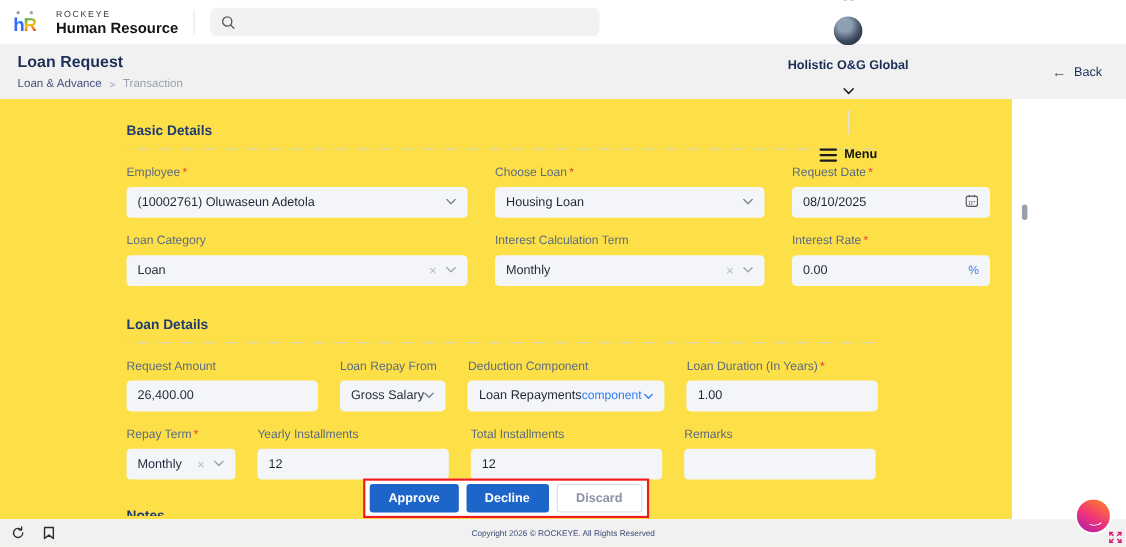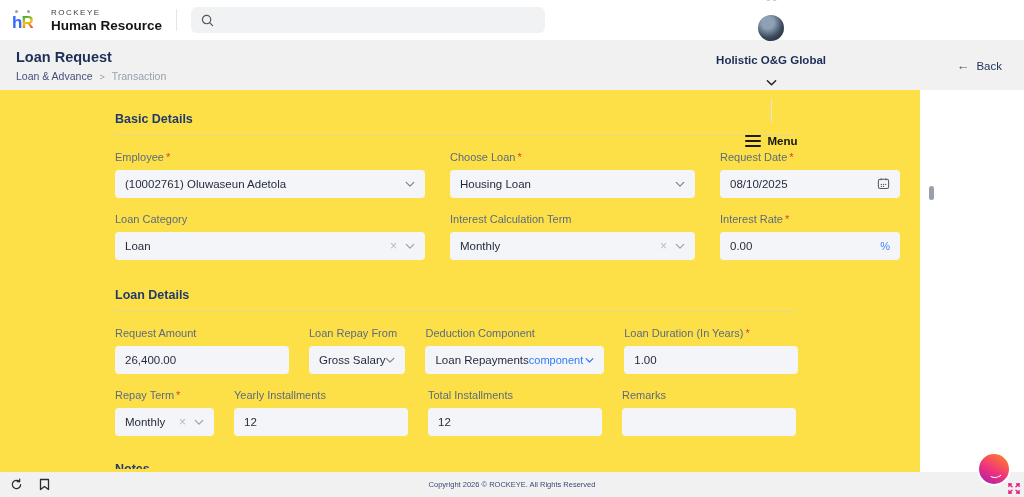--- a/index.html
+++ b/index.html
@@ -327,20 +327,25 @@
         <label><span>Remarks</span></label>
         <div class="control">
           <input class="inp" value="" style="">
         </div>
       </div>
     </div>
 
     <div class="notes-clip">Notes</div>
   </div>
 
+  <div class="action-wrap">
+    <button class="btn btn-primary">Approve</button>
+    <button class="btn btn-primary">Decline</button>
+    <button class="btn btn-ghost">Discard</button>
+  </div>
 
   <div class="scroll-thumb"></div>
 </div>
 
 <div class="footer">
   <div class="footer-icons">
     <span class="icon-btn">
       <svg width="13" height="13" viewBox="0 0 14 14">
           <path d="M11.5 7a4.5 4.5 0 1 1-1.3-3.2" fill="none" stroke="#2b2b2b" stroke-width="1.3" stroke-linecap="round"></path>
           <polyline points="10.4,1.2 10.4,3.9 7.7,3.9" fill="none" stroke="#2b2b2b" stroke-width="1.3" stroke-linecap="round" stroke-linejoin="round"></polyline>

